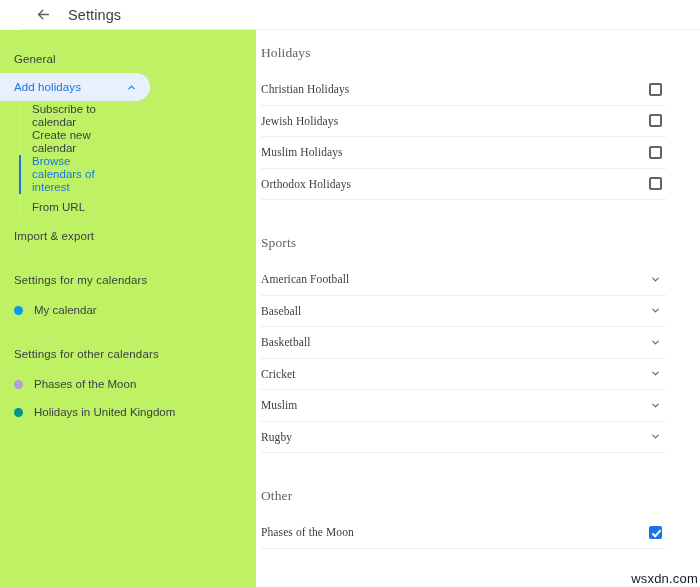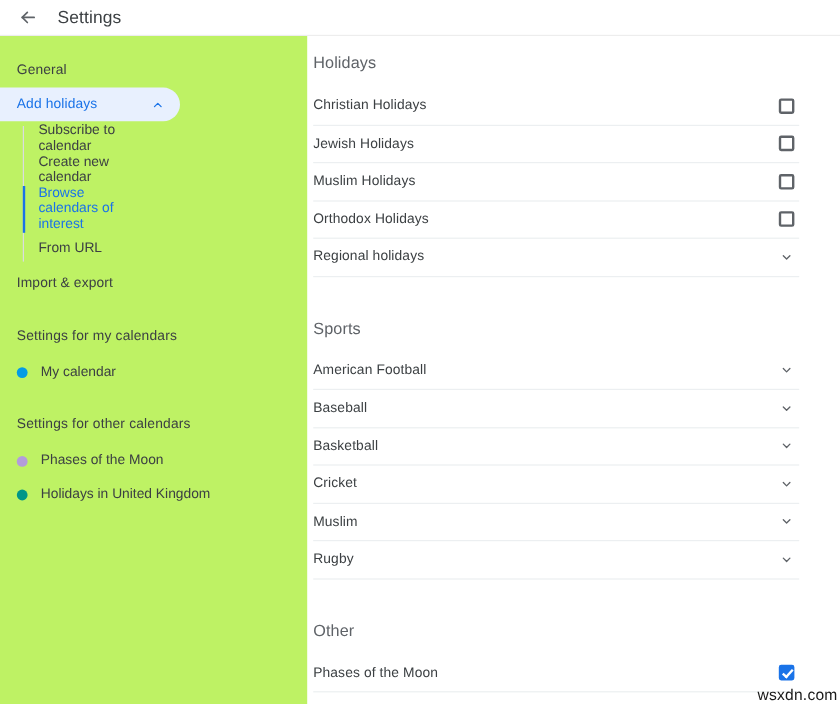--- a/index.html
+++ b/index.html
@@ -15,20 +15,21 @@
   }
 
   
   .header {
     height: 30px;
     display: flex;
     align-items: center;
     padding-left: 12px;
     border-bottom: 1px solid #ededed;
     background: #ffffff;
+    margin-left: 20px;
   }
   .back-btn {
     width: 22px;
     height: 22px;
     display: flex;
     align-items: center;
     justify-content: center;
     cursor: pointer;
     border-radius: 50%;
   }
@@ -151,20 +152,21 @@
     display: flex; align-items: center; justify-content: center;
   }
 
   
   .content {
     flex: 1;
     padding-top: 15px;
     padding-left: 5px;
     height: 100%;
     overflow: hidden;
+    font-family: Liberation Serif, serif;
   }
   .content-inner { width: 405px; }
 
   .group-title {
     font-size: 13.5px;
     color: #5f6368;
     margin-bottom: 13px;
     letter-spacing: .1px;
   }
   .group { margin-bottom: 35px; }
@@ -325,30 +327,20 @@
               <span class="row-ctl">
                 <span class="cbox"></span>
               </span>
             </div>
             <div class="row">
               <span class="row-label">Orthodox Holidays</span>
               <span class="row-ctl">
                 <span class="cbox"></span>
               </span>
             </div>
-            <div class="row">
-              <span class="row-label">Regional holidays</span>
-              <span class="row-ctl">
-                <span class="chev">
-                  <svg width="11" height="11" viewBox="0 0 24 24" fill="none" stroke="#5f6368" stroke-width="2.4" stroke-linecap="round" stroke-linejoin="round">
-                    <polyline points="6 9 12 15 18 9"></polyline>
-                  </svg>
-                </span>
-              </span>
-            </div>
           </div>
           <div class="group">
             <div class="group-title">Sports</div>
             <div class="row">
               <span class="row-label">American Football</span>
               <span class="row-ctl">
                 <span class="chev">
                   <svg width="11" height="11" viewBox="0 0 24 24" fill="none" stroke="#5f6368" stroke-width="2.4" stroke-linecap="round" stroke-linejoin="round">
                     <polyline points="6 9 12 15 18 9"></polyline>
                   </svg>

